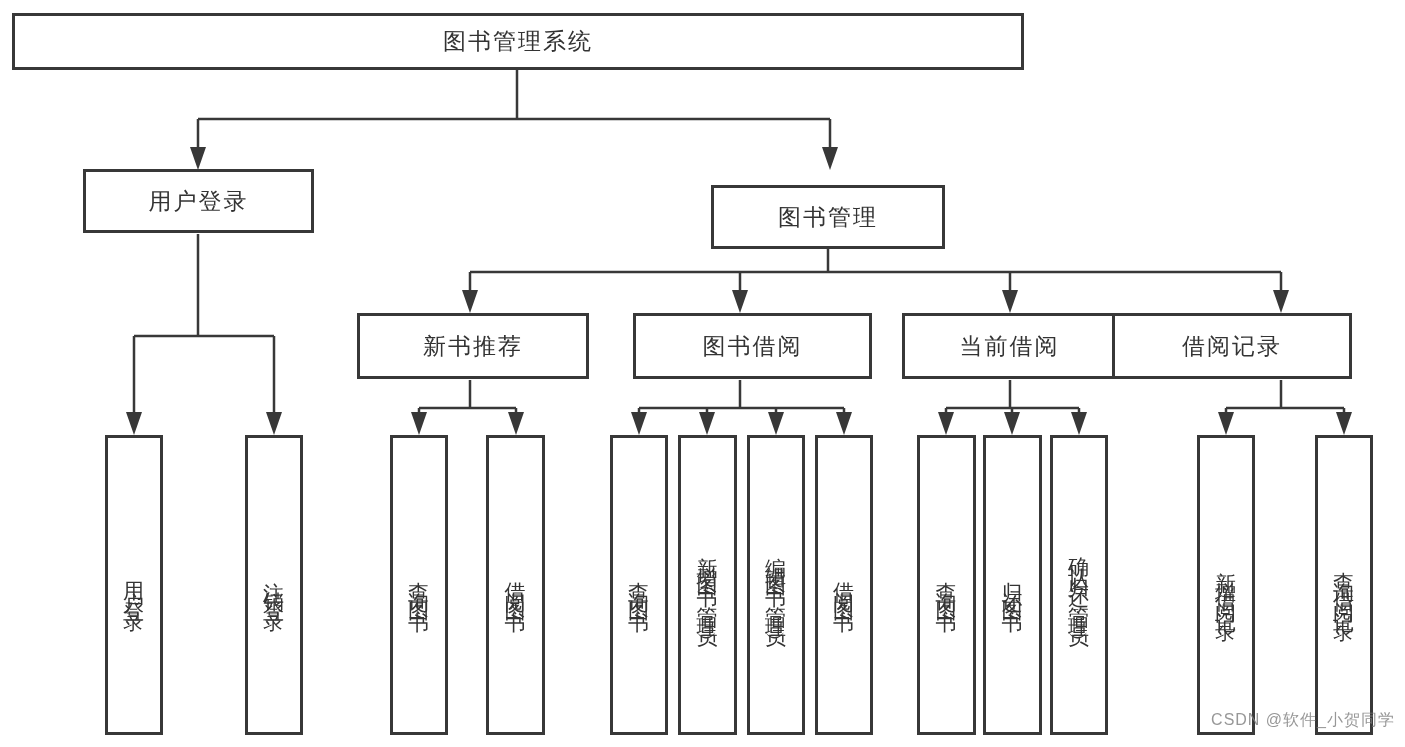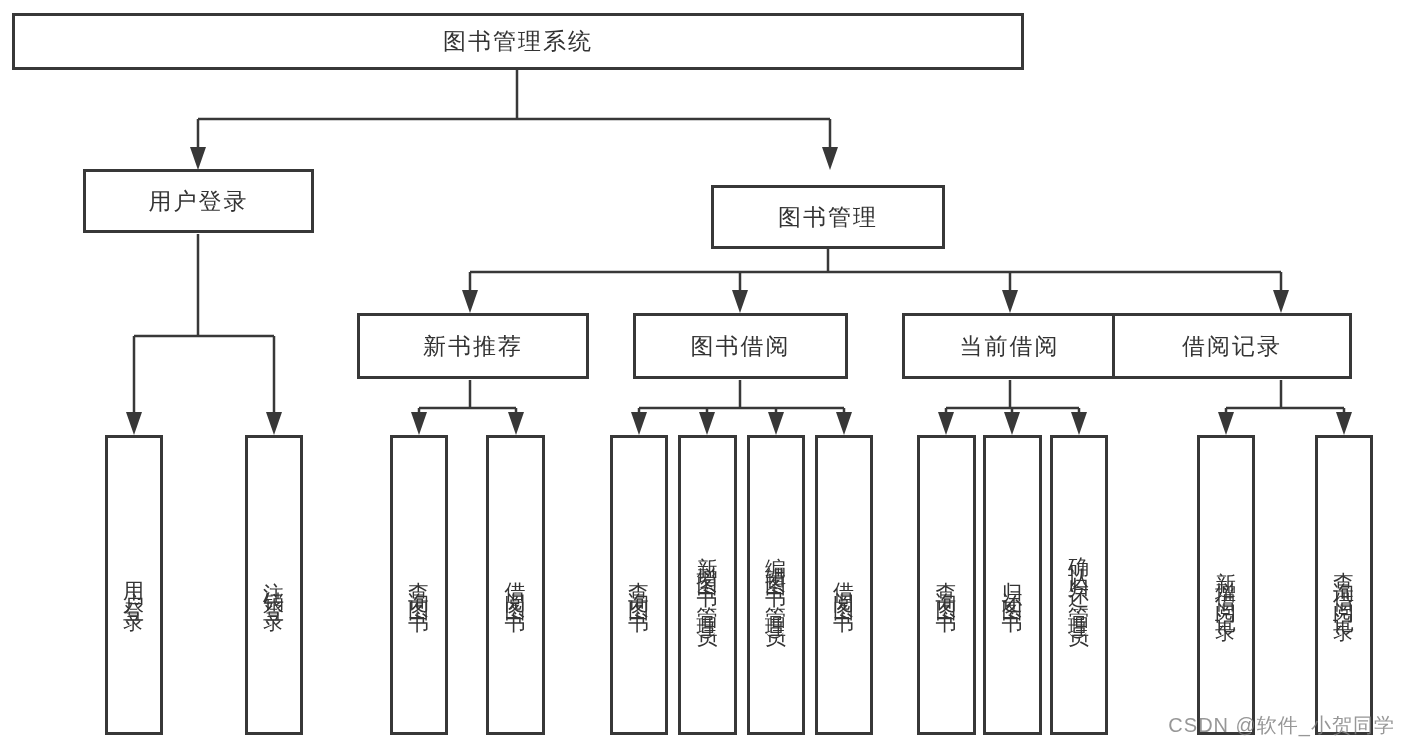--- a/index.html
+++ b/index.html
@@ -44,22 +44,22 @@
     writing-mode: vertical-rl;
     text-orientation: mixed;
     font-size: 21px;
     letter-spacing: 10px;
     color: #333333;
     line-height: 1;
   }
   .watermark {
     position: absolute;
     right: 10px;
-    bottom: 8px;
-    font-size: 20px;
+    bottom: 16px;
+    font-size: 16px;
     color: rgba(128, 128, 128, 0.82);
     letter-spacing: 1px;
     white-space: nowrap;
     z-index: 3;
   }
 </style>
 </head>
 <body>
 
 <div class="canvas">
@@ -111,21 +111,21 @@
   <div class="box" style="left:83px; top:169px; width:231px; height:64px;">
     <span class="h-label">用户登录</span>
   </div>
   <div class="box" style="left:711px; top:185px; width:234px; height:64px;">
     <span class="h-label">图书管理</span>
   </div>
 
   <div class="box" style="left:357px; top:313px; width:232px; height:66px;">
     <span class="h-label">新书推荐</span>
   </div>
-  <div class="box" style="left:633px; top:313px; width:215px; height:66px;">
+  <div class="box" style="left:633px; top:313px; width:239px; height:66px;">
     <span class="h-label">图书借阅</span>
   </div>
   <div class="box" style="left:902px; top:313px; width:215px; height:66px;">
     <span class="h-label">当前借阅</span>
   </div>
   <div class="box" style="left:1112px; top:313px; width:240px; height:66px;">
     <span class="h-label">借阅记录</span>
   </div>
 
   <div class="box" style="left:105px; top:435px; width:58px; height:300px;">

